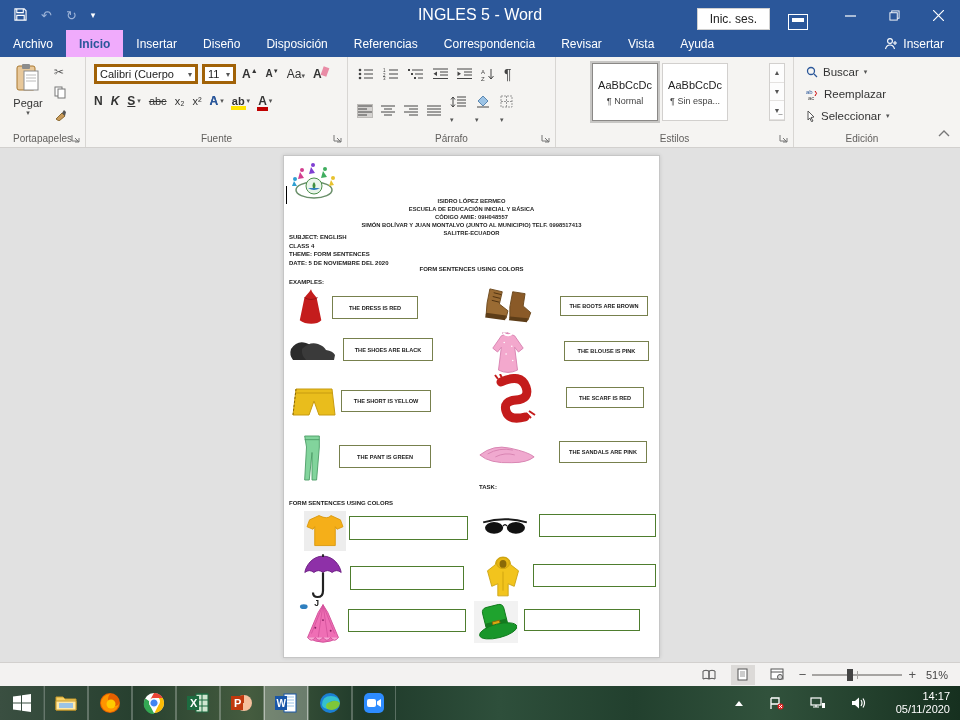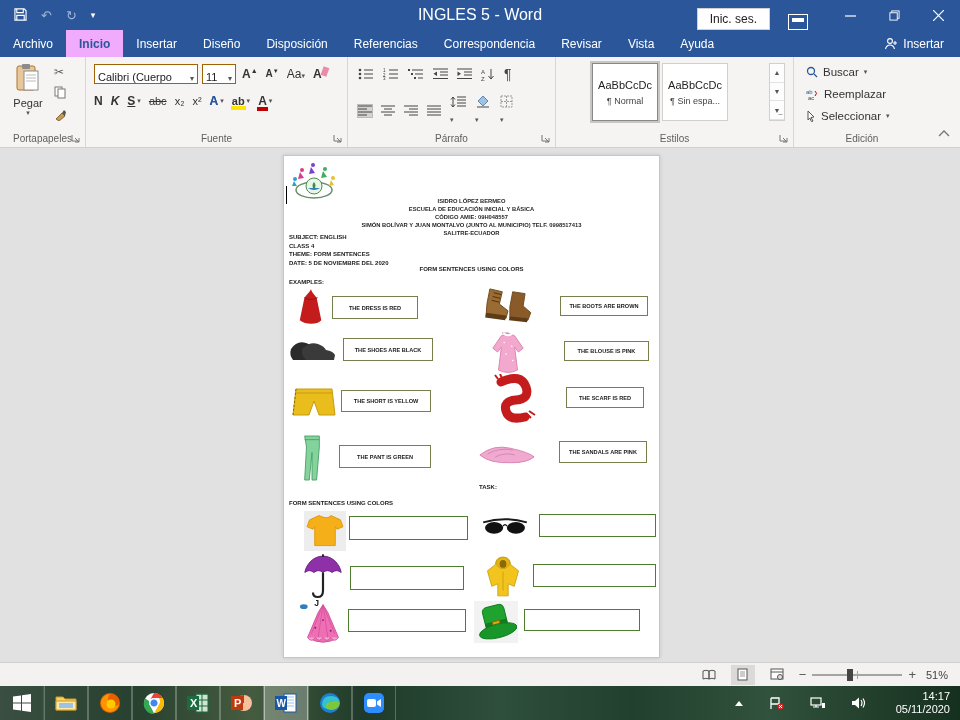--- a/index.html
+++ b/index.html
@@ -34,21 +34,21 @@
   .launcher svg { display:block; }
   .gi { color:#444; font-size:12px; }
 
   .g-clip { left:0; width:86px; }
   .paste-big { position:absolute; left:8px; top:6px; width:40px; height:62px; text-align:center; font-size:11px; color:#333; }
   .paste-big .clip-ic { margin:0 auto 2px; }
   .clip-side { position:absolute; left:54px; top:8px; display:flex; flex-direction:column; gap:7px; font-size:12px; color:#555; }
 
   .g-font { left:86px; width:262px; }
   .fontrow1 { position:absolute; left:8px; top:7px; display:flex; align-items:center; gap:4px; }
-  .combo { background:#fff; border:1px solid #a16207; height:20px; display:flex; align-items:flex-end; font-size:11px; color:#222; padding:0 3px; }
+  .combo { background:#fff; border:3px solid #a16207; height:20px; display:flex; align-items:center; font-size:11px; color:#222; padding:0 3px; }
   .combo .arr { margin-left:auto; font-size:8px; color:#555; padding-left:3px; }
   .font-name { width:104px; }
   .font-size { width:34px; }
   .fbtn { font-size:12px; color:#333; padding:0 2px; }
   .fontrow2 { position:absolute; left:8px; top:37px; display:flex; align-items:center; gap:8px; font-size:12px; color:#333; }
   .fx { font-weight:bold; } .fi { font-style:italic; font-weight:bold; } .fu { text-decoration:underline; font-weight:bold; }
   .fstrike { text-decoration:line-through; font-size:11px; }
   .fsub,.fsup { font-size:11px; }
   .fA-blue { color:#2b579a; font-weight:bold; text-shadow:0 0 0.5px #2b579a; }
   .hl { position:relative; font-size:11px; font-weight:bold; }

